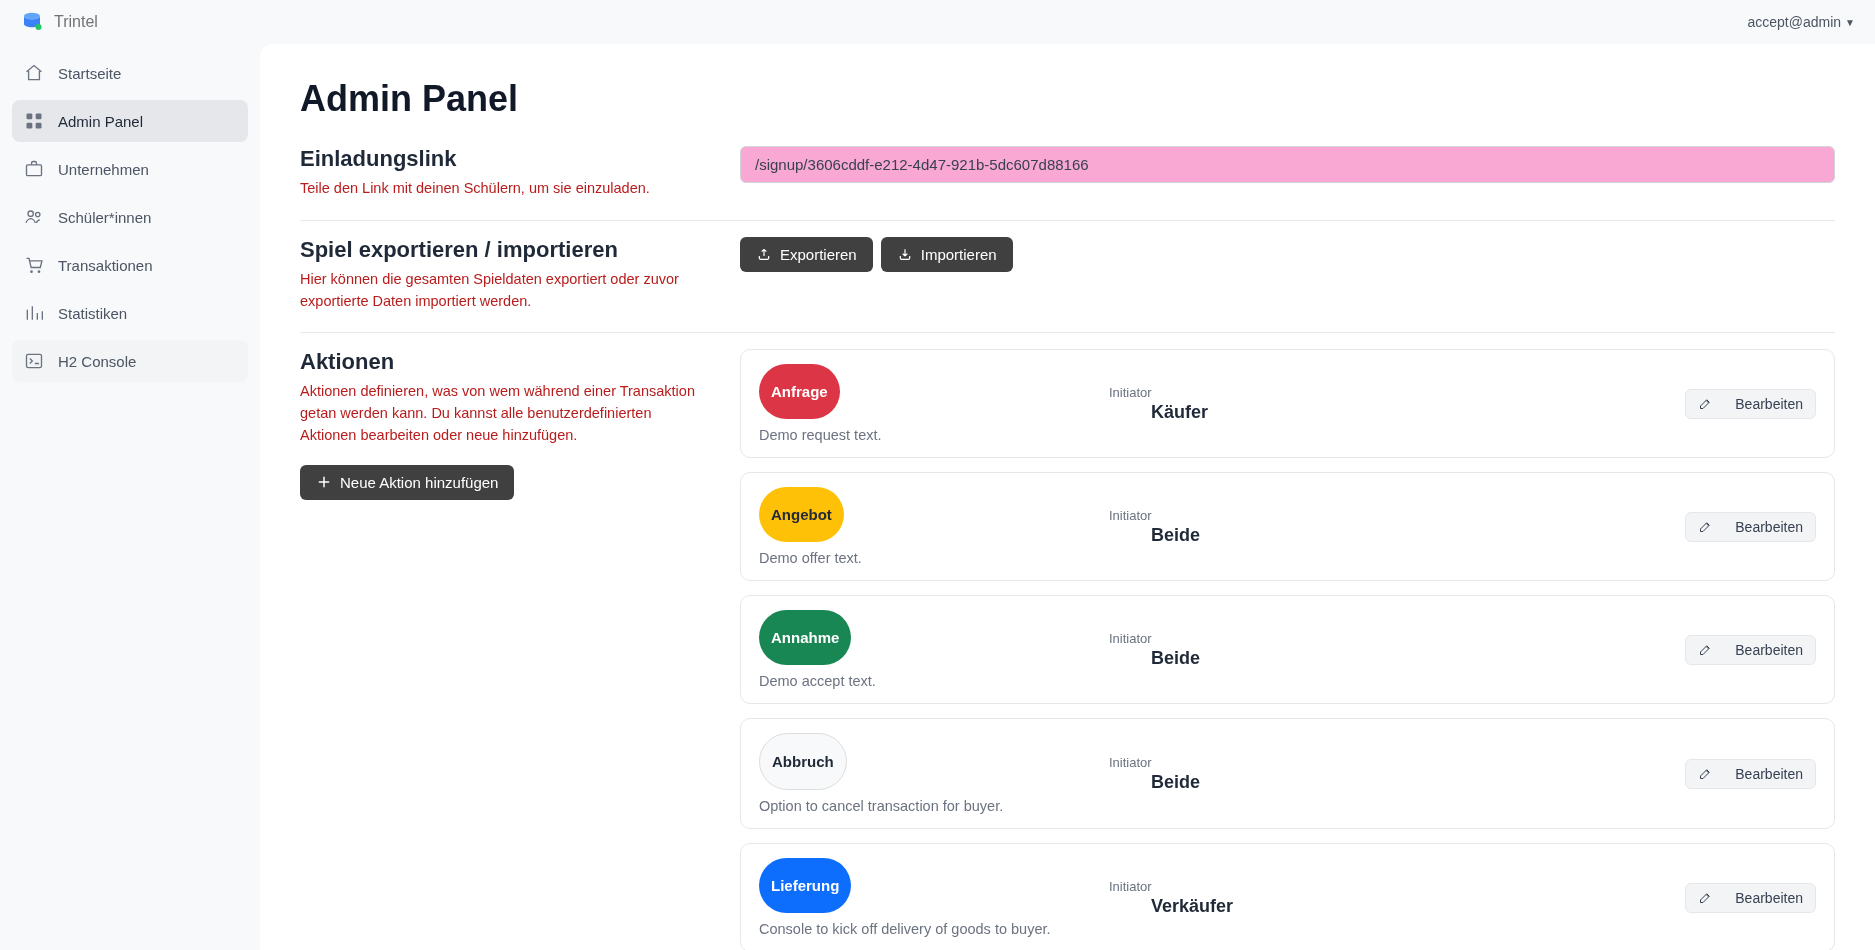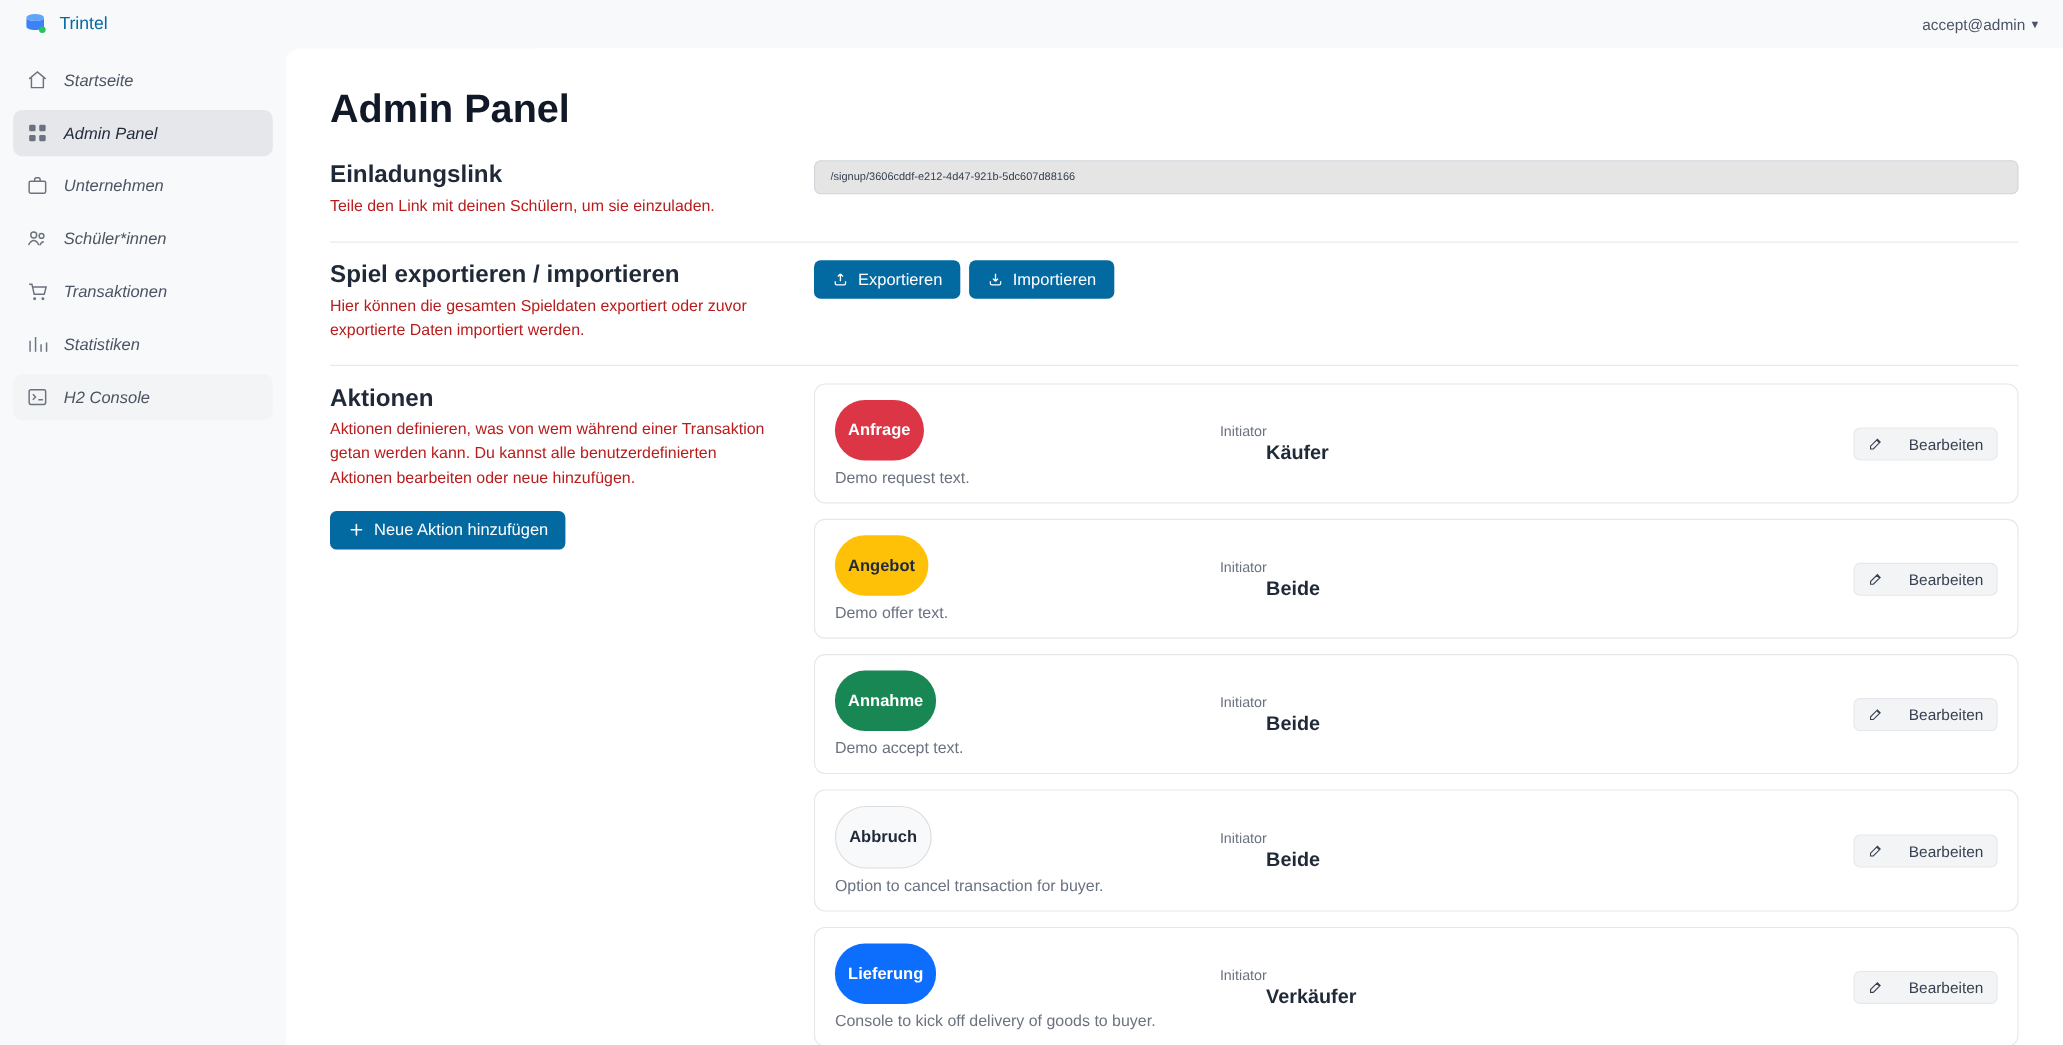--- a/index.html
+++ b/index.html
@@ -9,29 +9,28 @@
   background: #f8f9fb; color: #374151; font-size: 15px;
   width: 1875px; height: 950px; overflow: hidden;
 }
 .topbar {
   height: 44px; display: flex; align-items: center;
   background: #f8f9fb; padding: 0 20px;
   justify-content: space-between;
 }
 .brand { display: flex; align-items: center; gap: 10px; }
 .brand-logo { width: 24px; height: 24px; }
-.brand-text { font-size: 16px; color: #0369a1; }
+.brand-text { font-size: 16px; color: #737373; }
 .user { font-size: 14px; color: #4b5563; display: flex; align-items: center; gap: 4px; cursor: pointer; }
 .user .caret { font-size: 10px; }
 
 .shell { display: flex; height: calc(950px - 44px); }
 .sidebar {
   width: 260px; flex: 0 0 260px;
   padding: 8px 12px 8px 12px;
-  font-style: italic;
 }
 .nav { }
 .nav-item {
   display: flex; align-items: center; gap: 14px;
   padding: 11px 12px; border-radius: 8px;
   color: #4b5563; font-size: 15px; cursor: pointer;
   margin-bottom: 6px;
 }
 .nav-item.active { background: #e5e7eb; color: #1f2937; }
 .nav-item .icon { width: 20px; height: 20px; color: #6b7280; flex-shrink:0; }
@@ -49,27 +48,27 @@
   display: flex; gap: 40px; padding: 16px 0 20px;
 }
 .section + .section { border-top: 1px solid #e5e7eb; }
 .section-left { width: 400px; flex: 0 0 400px; }
 .section-right { flex: 1; }
 .section-title { font-size: 22px; font-weight: 700; color: #1f2937; margin: 0 0 6px; }
 .section-desc { font-size: 14.5px; color: #b91c1c; line-height: 1.5; }
 
 .input-ro {
   width: 100%; border: 1px solid #d1d5db;
-  background: #e5e5e5; color: #374151;
+  background: #f9a8d4; color: #374151;
   padding: 9px 14px; border-radius: 6px;
-  font-size: 10px;
+  font-size: 15px;
 }
 .btn {
   display: inline-flex; align-items: center; gap: 8px;
-  background: #0369a1; color: #fff; border: none;
+  background: #404040; color: #fff; border: none;
   padding: 9px 16px; border-radius: 6px;
   font-size: 15px; cursor: pointer;
 }
 .btn + .btn { margin-left: 8px; }
 .btn .icon { width: 16px; height: 16px; }
 .btn-row { display: flex; }
 
 .card {
   border: 1px solid #e5e7eb; border-radius: 10px;
   padding: 14px 18px; margin-bottom: 14px;

